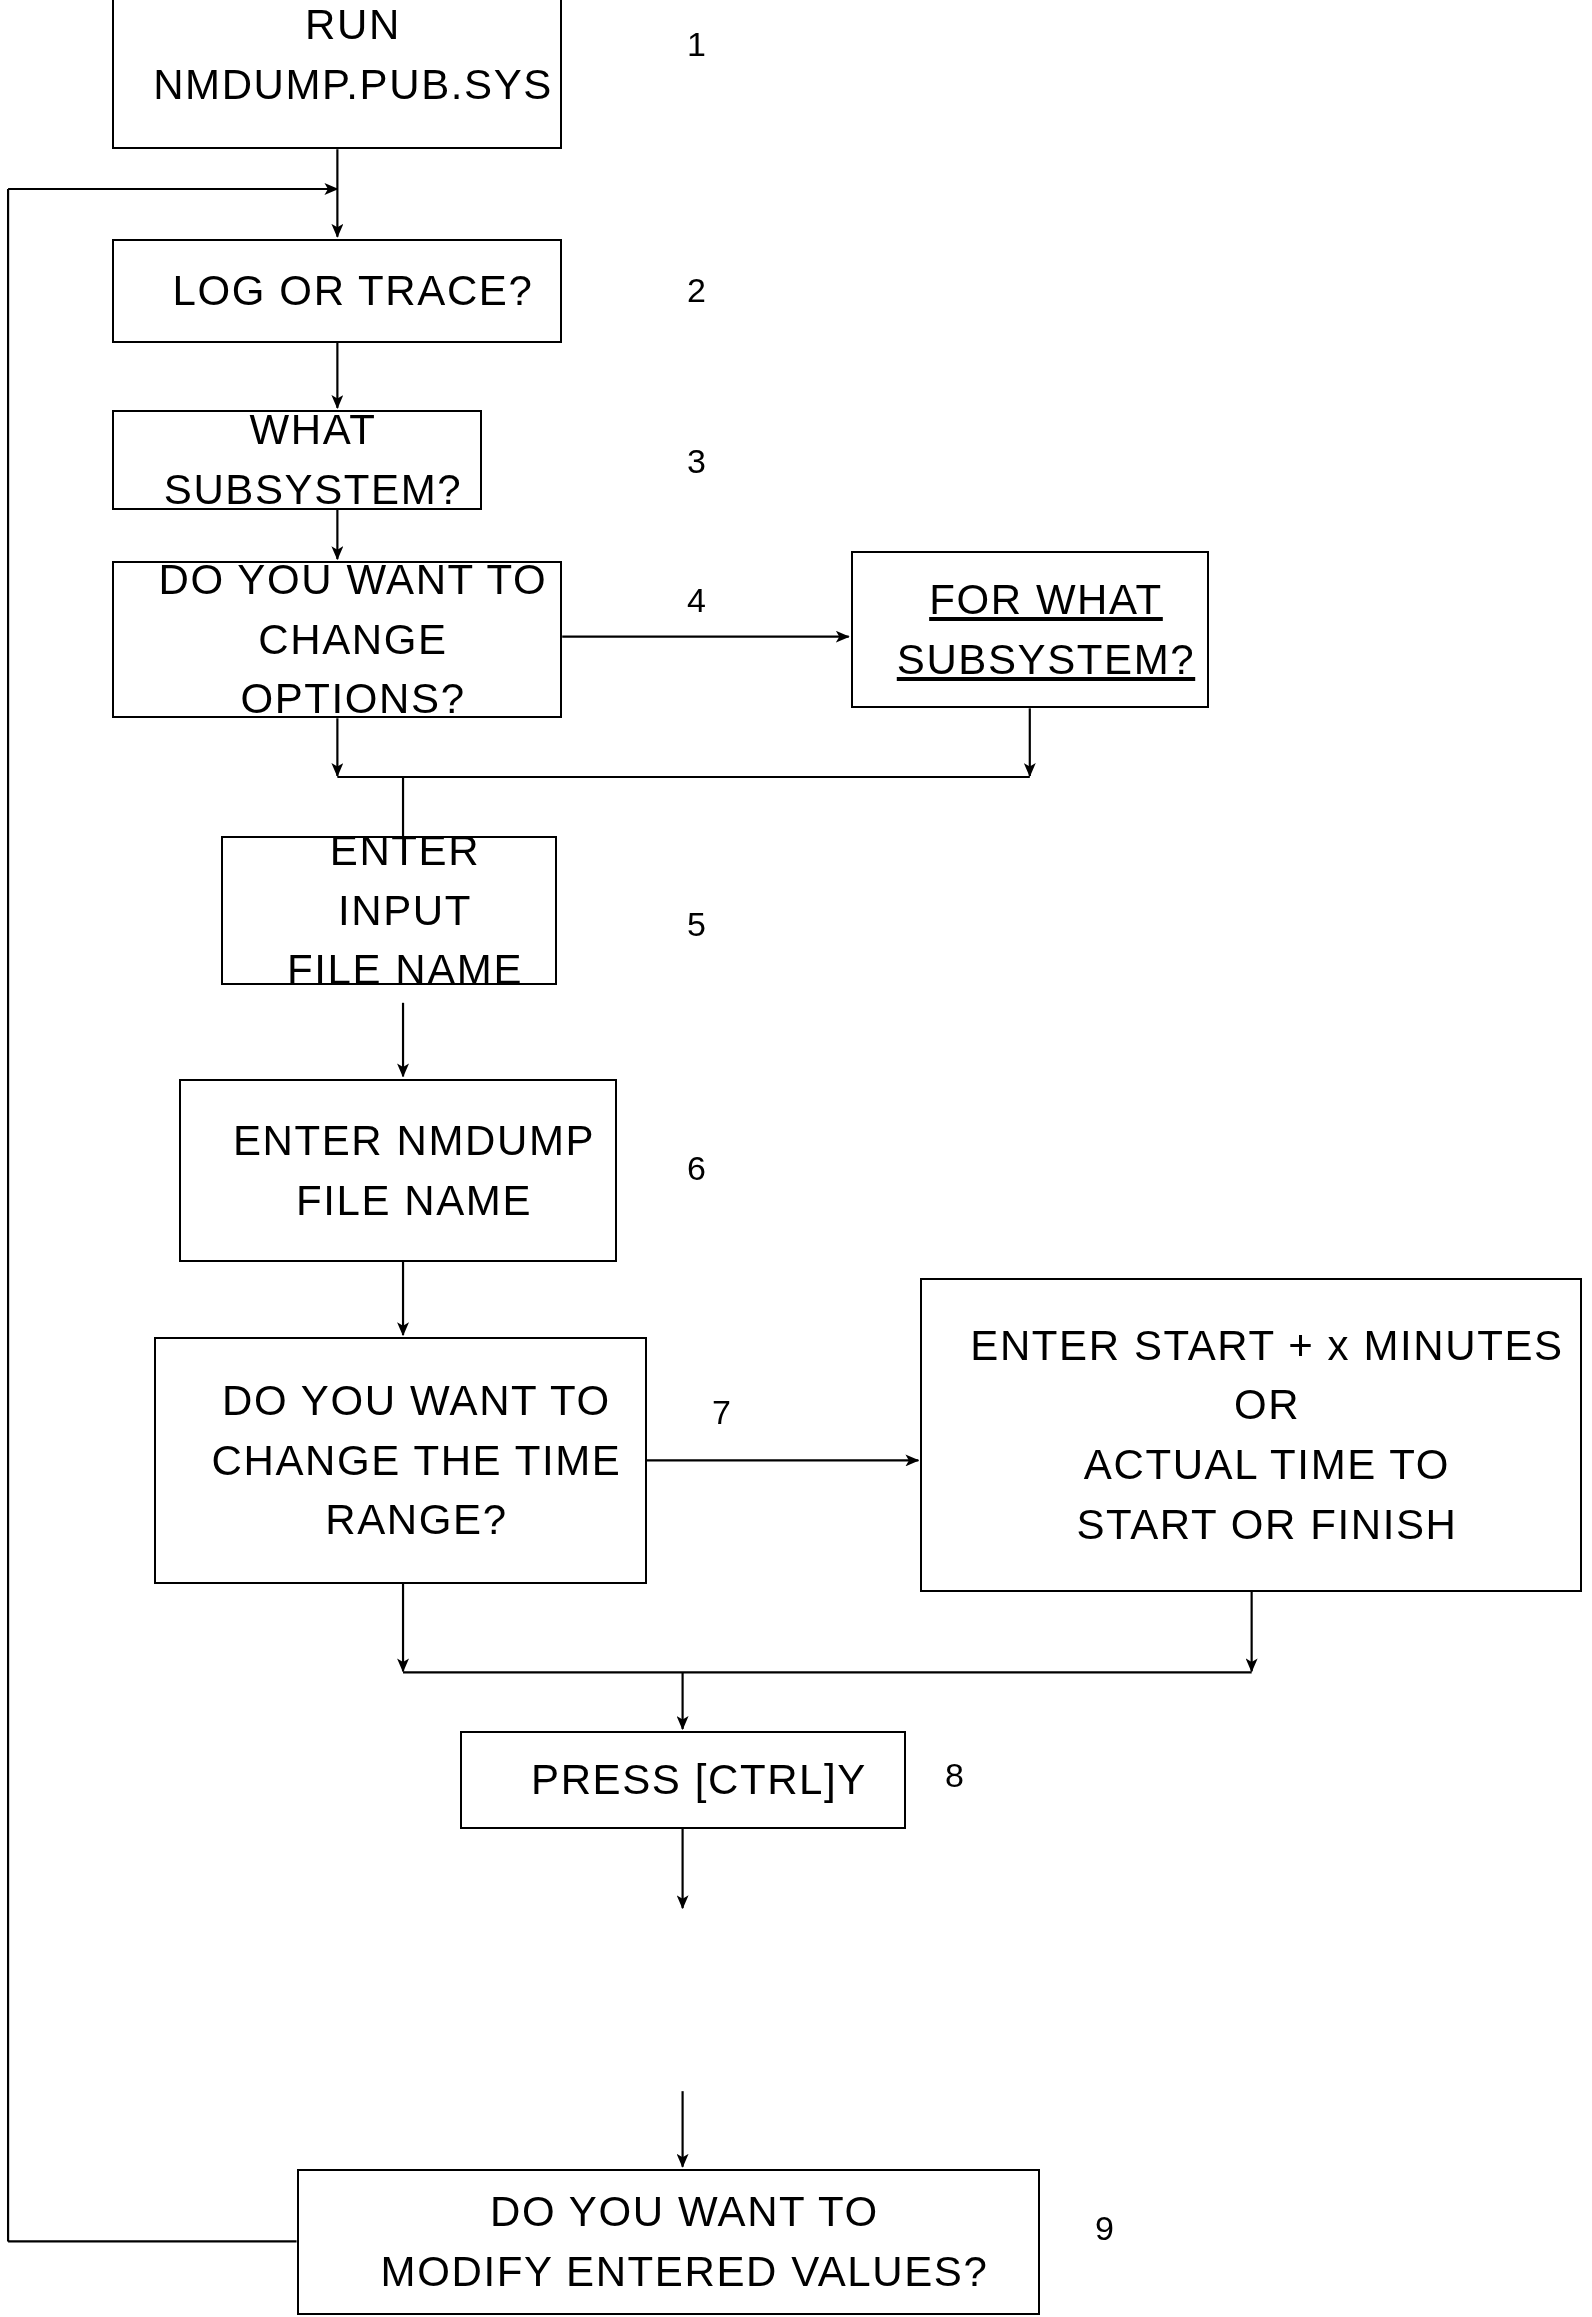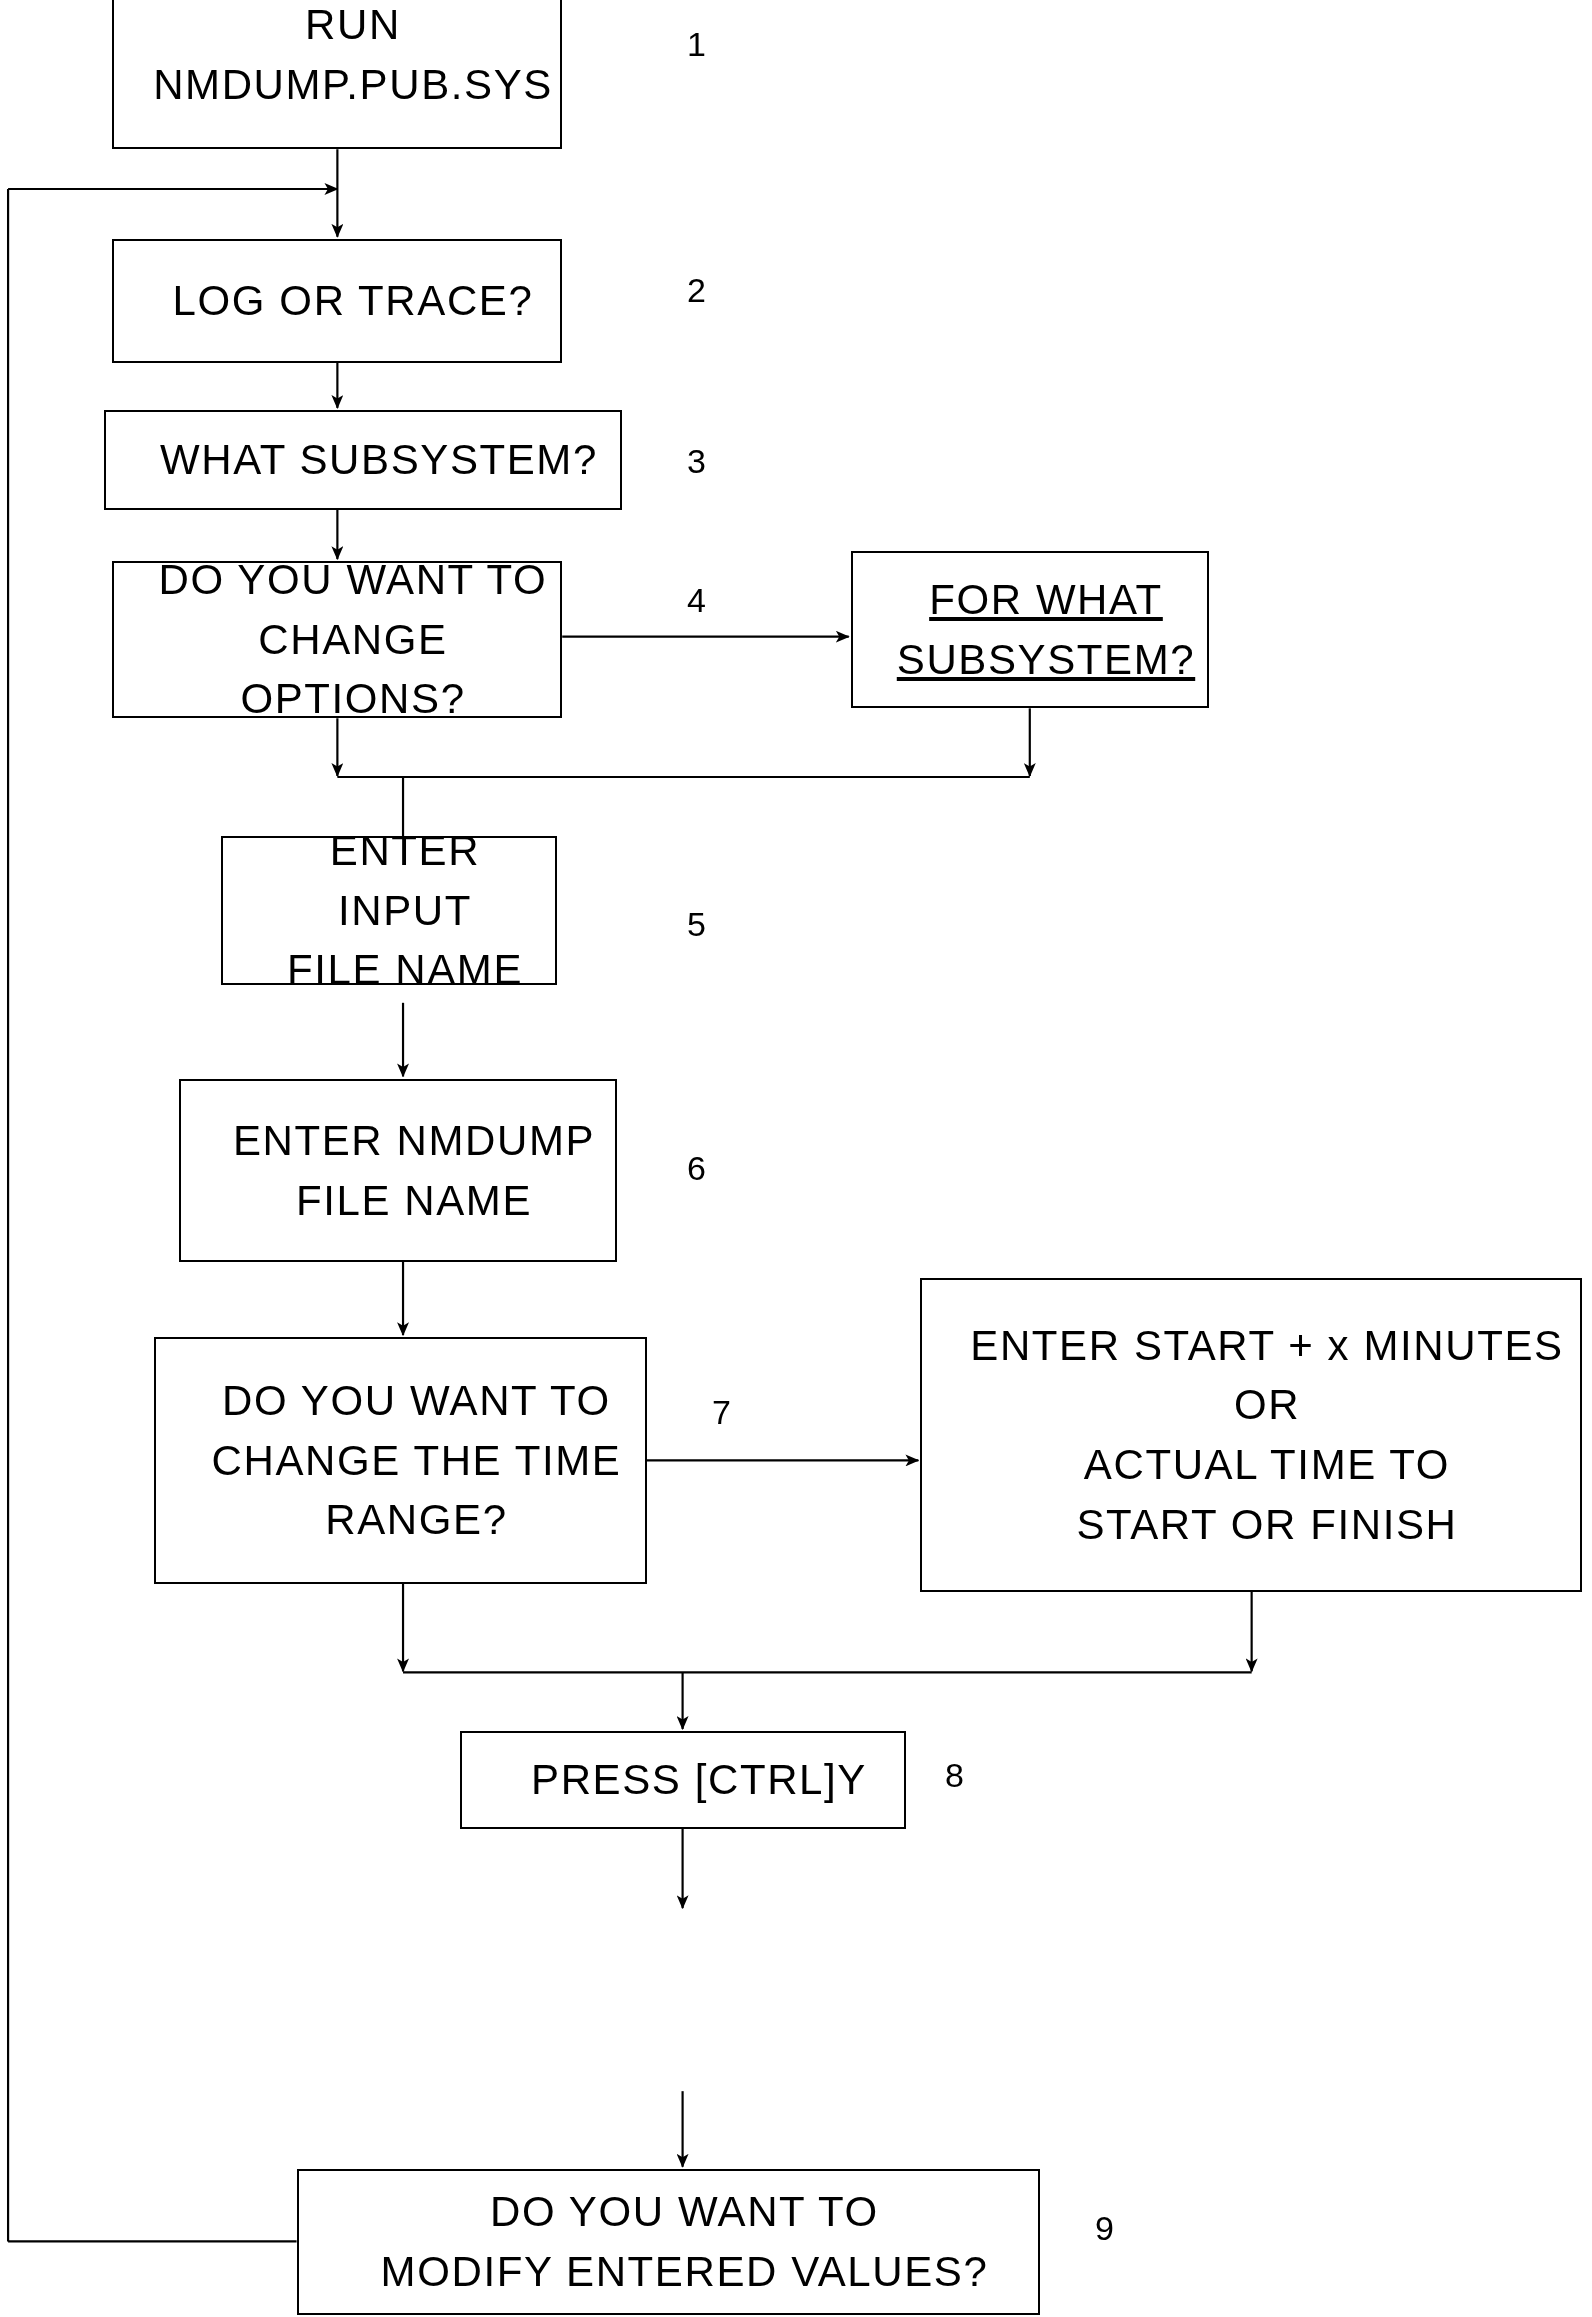--- a/index.html
+++ b/index.html
@@ -106,25 +106,25 @@
       <line x1="686" y1="2102" x2="686" y2="2178" marker-end="url(#arrowhead)"></line>
 
     </g>
   </svg>
 
   <div class="node-box" style="left:112px; top:-40px; width:450px; height:189px;">
     <div class="node-text">RUN
 NMDUMP.PUB.SYS</div>
   </div>
 
-  <div class="node-box" style="left:112px; top:239px; width:450px; height:124px;text-align:center;">
+  <div class="node-box" style="left:112px; top:239px; width:450px; height:104px;text-align:center;">
     <div class="node-text">LOG OR TRACE?</div>
   </div>
 
-  <div class="node-box" style="left:104px; top:410px; width:518px; height:100px;">
+  <div class="node-box" style="left:112px; top:410px; width:370px; height:100px;">
     <div class="node-text">WHAT SUBSYSTEM?</div>
   </div>
 
   <div class="node-box" style="left:112px; top:561px; width:450px; height:157px;">
     <div class="node-text">DO YOU WANT TO
 CHANGE OPTIONS?</div>
   </div>
 
   <div class="node-box" style="left:851px; top:551px; width:358px; height:157px;text-decoration:underline;">
     <div class="node-text">FOR WHAT

